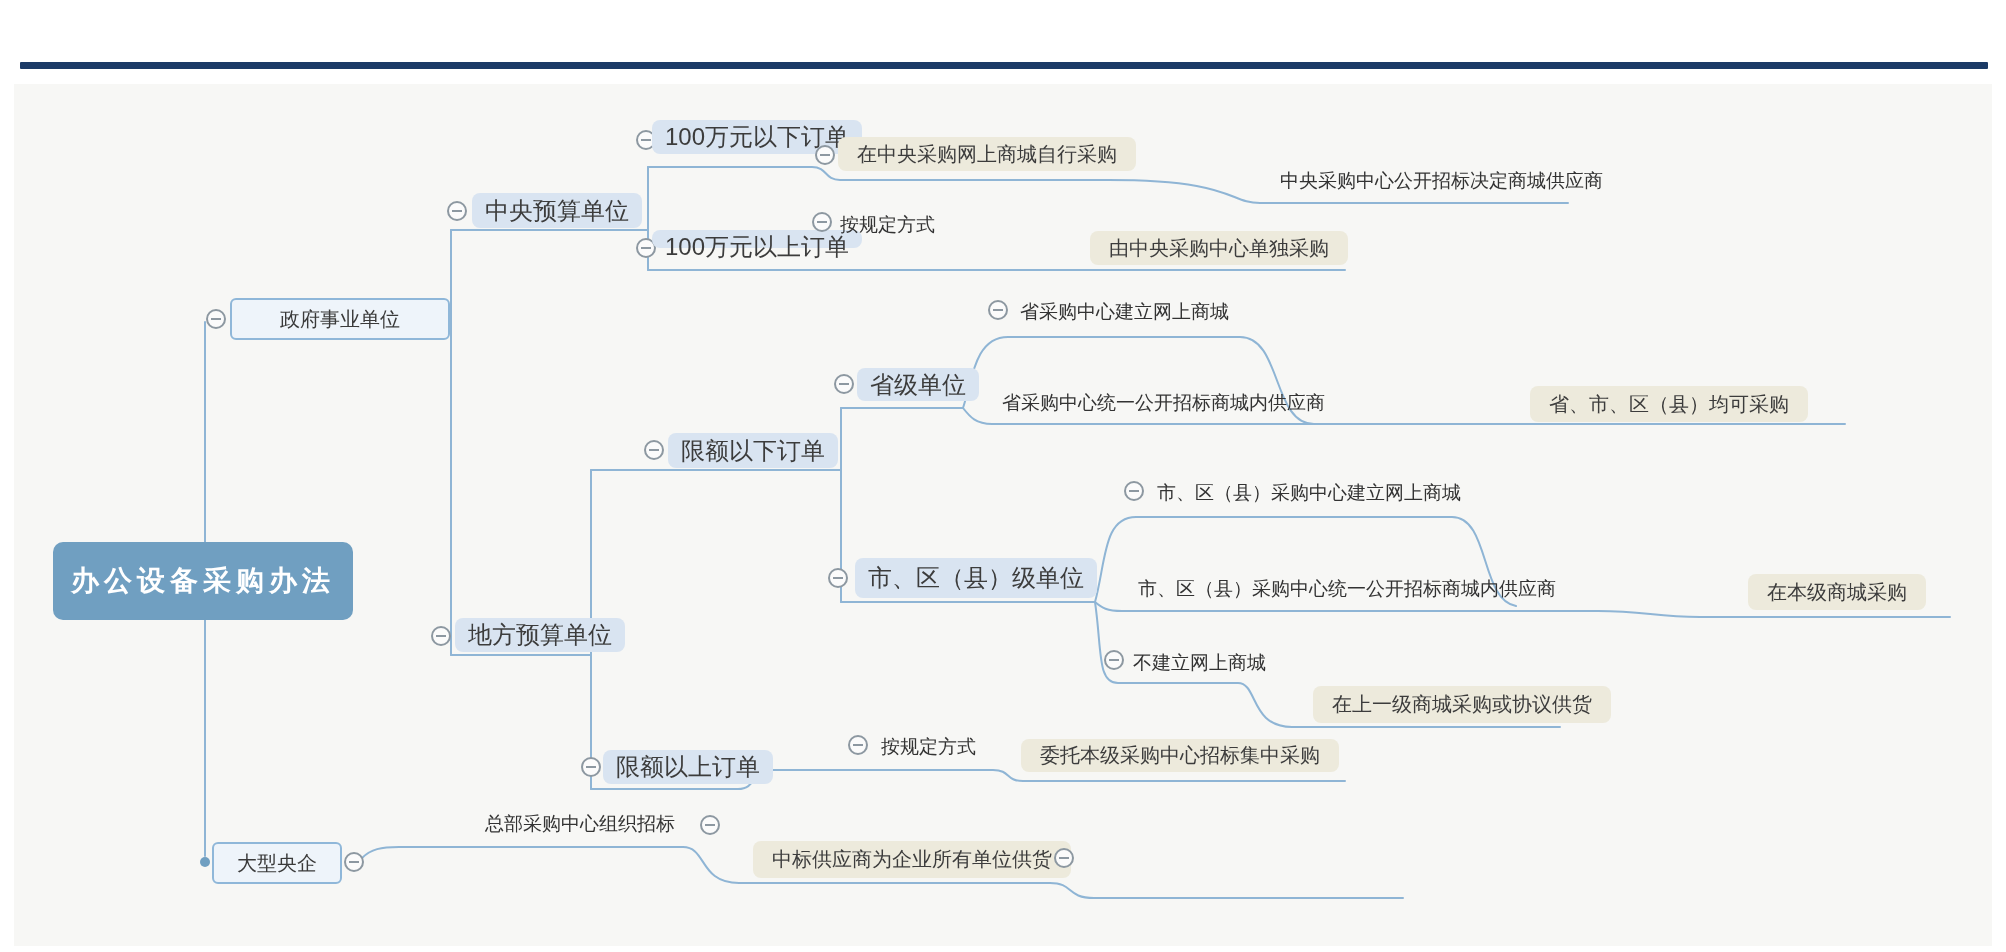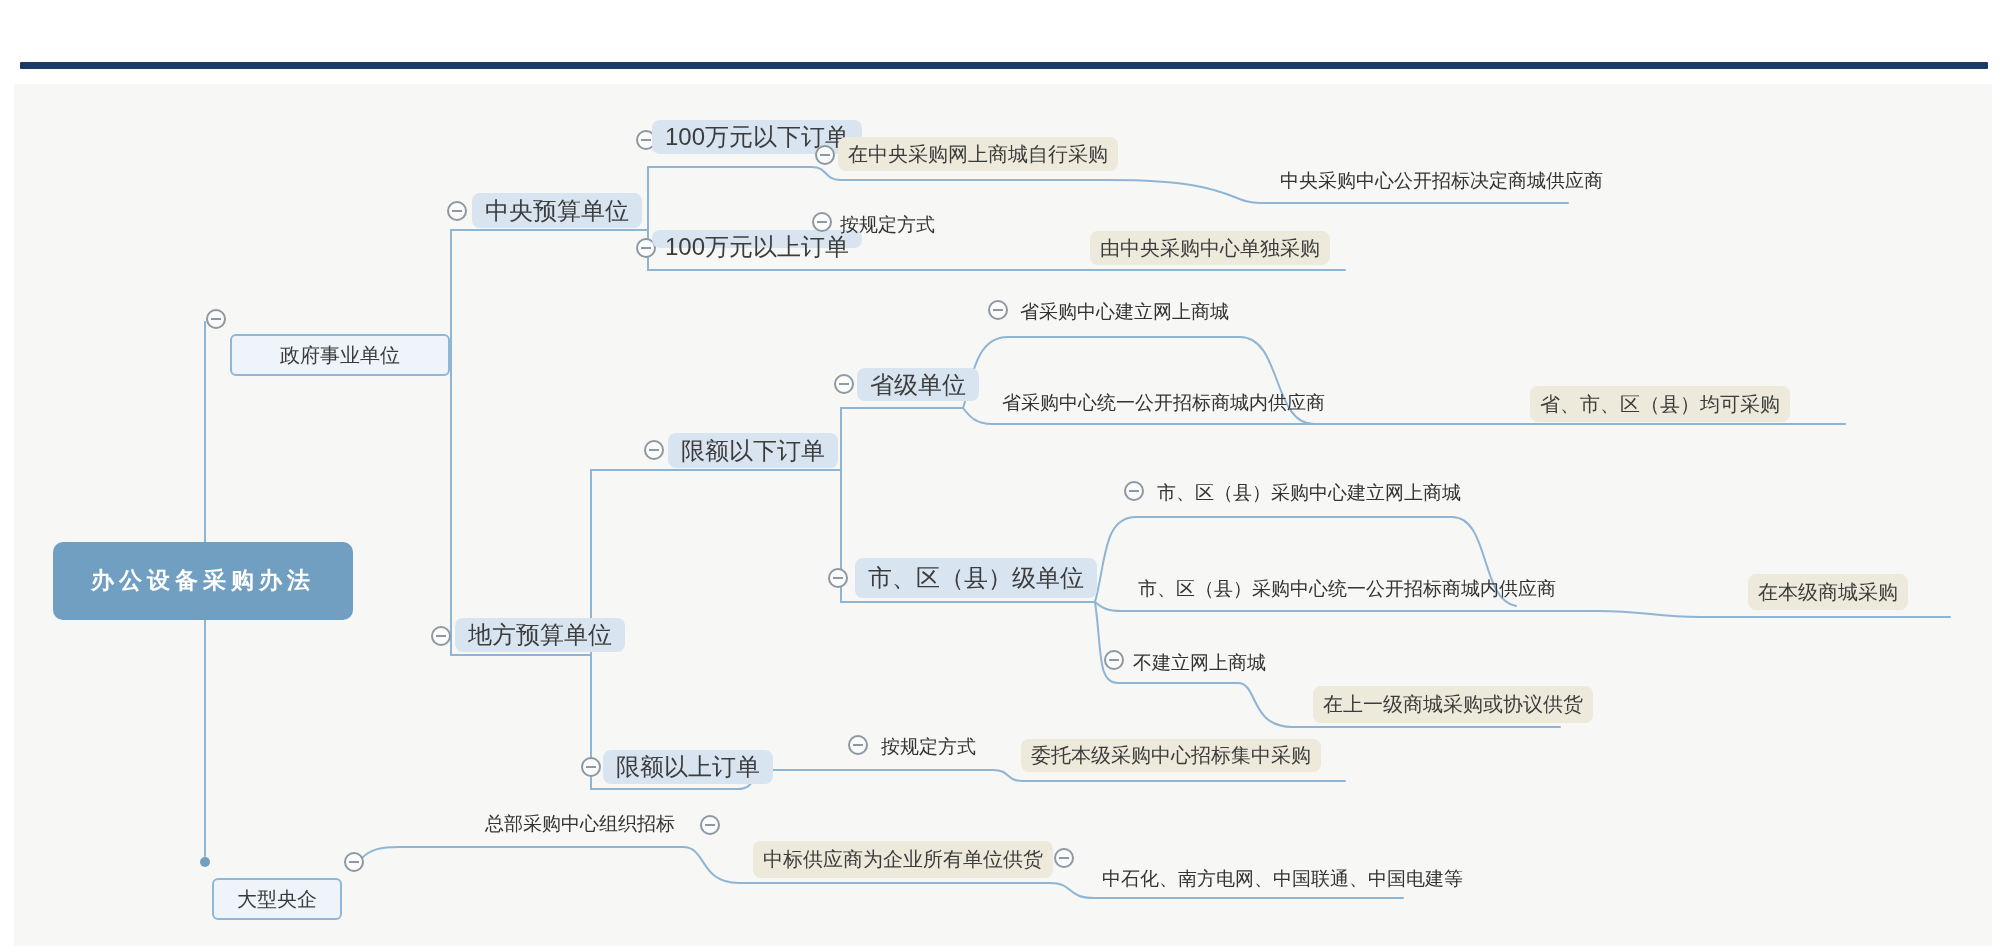--- a/index.html
+++ b/index.html
@@ -12,30 +12,30 @@
              letter-spacing:2px;}
   .title-rule{position:absolute;left:20px;top:62px;width:1968px;height:7px;
               background:#1b3a66;border-radius:1px;}
   
   .canvas-bg{position:absolute;left:14px;top:84px;width:1978px;height:862px;
              background:#f7f7f5;}
   svg.wires{position:absolute;left:0;top:0;width:2006px;height:952px;pointer-events:none;}
   svg.wires path{fill:none;stroke:#8fb5d5;stroke-width:2;stroke-linecap:round;}
   
   .node{position:absolute;white-space:nowrap;box-sizing:border-box;}
-  .n-root{background:#709fc1;color:#ffffff;font-weight:bold;font-size:23px;
+  .n-root{background:#709fc1;color:#ffffff;font-weight:bold;font-size:28px;
           width:300px;height:78px;line-height:78px;text-align:center;
           border-radius:10px;letter-spacing:5px;
           font-family:"Liberation Serif", serif;}
   .n-frame{background:#eef4fa;border:2px solid #8fb7d9;border-radius:6px;
-           color:#3a3a3a;font-size:20px;text-align:center;margin-top:36px;}
+           color:#3a3a3a;font-size:20px;text-align:center;}
   .n-pill{background:#d9e4f1;border-radius:8px;color:#3c3c3c;font-size:24px;
           padding:0 13px;}
   .n-tag{background:#edeadc;border-radius:8px;color:#3c3c3c;font-size:20px;
-         padding:0 10px;}
+         padding:0 19px;}
   .n-text{color:#333333;font-size:19px;}
   
   .minus{position:absolute;width:20px;height:20px;background:#fbfbfb;
          border:2px solid #8d98a1;border-radius:50%;box-sizing:border-box;}
   .minus::after{content:"";position:absolute;left:3px;right:3px;top:50%;
                 margin-top:-1px;height:2px;background:#8d98a1;}
   .dot{position:absolute;width:10px;height:10px;border-radius:50%;background:#709fc1;}
 </style>
 </head>
 <body>
@@ -134,15 +134,14 @@
 
   <div class="node n-frame" style="left:212px;top:842px;width:130px;height:42px;line-height:38px;">大型央企</div>
   <span class="minus" style="left:344px;top:852px;"></span>
 
   <div class="node n-text" style="left:485px;top:811px;">总部采购中心组织招标</div>
   <span class="minus" style="left:700px;top:815px;"></span>
 
   <div class="node n-tag" style="left:753px;top:841px;height:37px;line-height:37px;">中标供应商为企业所有单位供货</div>
   <span class="minus" style="left:1054px;top:848px;"></span>
 
-  <div class="node n-text" style="left:1102px;top:866px;">中石化、南方电网、中国联通、中国电建等</div>
 
 </div>
 
 </body></html>

